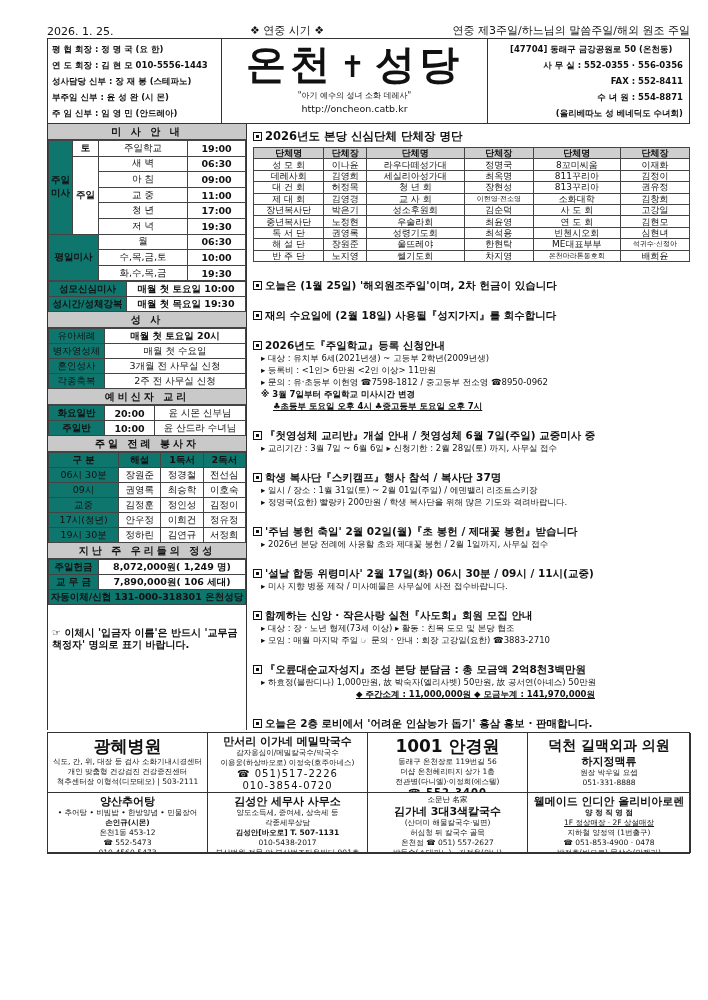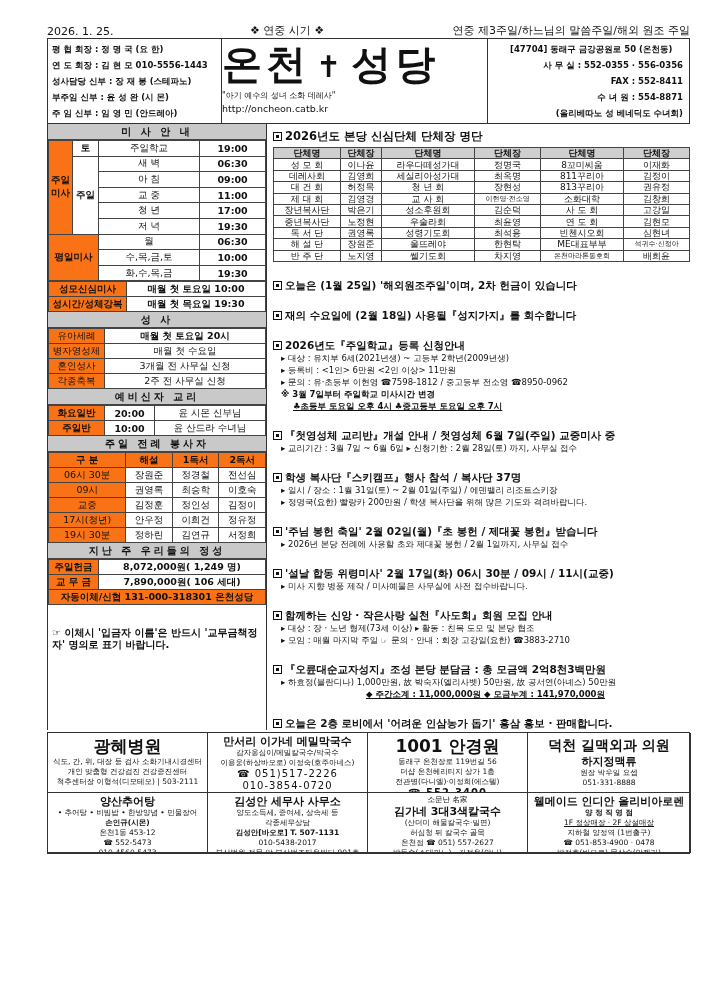--- a/index.html
+++ b/index.html
@@ -4,34 +4,34 @@
 <style>
   * { box-sizing: border-box; margin: 0; padding: 0; }
   body { width: 708px; height: 1000px; background: #fff; font-family: "DejaVu Sans", sans-serif; color: #111; overflow: hidden; position: relative; }
   .page { position: absolute; left: 47px; top: 22px; width: 643px; }
   .topline { display: flex; justify-content: space-between; align-items: flex-end; font-size: 11px; height: 16px; }
   .topline .date { width: 170px; }
   .topline .season { width: 140px; text-align: center; }
   .topline .sunday { flex: 1; text-align: right; }
   .header { display: flex; border: 1px solid #333; height: 86px; }
   .hdr-left { width: 174px; border-right: 1px solid #333; padding: 2px 4px; font-size: 8.5px; font-weight: bold; line-height: 16px; }
-  .hdr-center { width: 266px; border-right: 1px solid #333; text-align: left; }
+  .hdr-center { width: 266px; border-right: 1px solid #333; text-align: center; }
   .hdr-center .title { font-size: 40px; font-weight: bold; letter-spacing: 4px; margin-top: 2px; line-height: 46px; }
   .hdr-center .cross { display: inline-block; font-size: 30px; vertical-align: middle; margin: 0 6px; }
   .hdr-center .motto { font-size: 8px; line-height: 12px; }
   .hdr-center .url { font-size: 9.5px; line-height: 14px; }
   .hdr-right { flex: 1; padding: 2px 6px; font-size: 8.5px; font-weight: bold; line-height: 16px; text-align: right; }
   .hdr-right .addr { text-align: left; margin-left: 16px; }
   .body { display: flex; }
-  .left { width: 220px; border-left: 1px solid #333; border-right: 1px solid #333; }
+  .left { width: 200px; border-left: 1px solid #333; border-right: 1px solid #333; }
   .right { flex: 1; padding: 3px 0 0 6px; }
   table { border-collapse: collapse; width: 100%; }
   td, th { border: 1px solid #444; text-align: center; font-size: 9.5px; height: 15px; }
   .sect { background: #c9c9c9; font-weight: bold; font-size: 10px; height: 16px; letter-spacing: 3px; text-align: center; border-bottom: 1px solid #444; line-height: 16px; }
-  .gray { background: #f97316; }
+  .gray { background: #0f766e; }
   .bold { font-weight: bold; }
   .mass td { height: 15.6px; }
   .org-title { font-size: 11.5px; font-weight: bold; margin: 2px 0 3px; }
   .org td, .org th { font-size: 9px; height: 11.4px; line-height: 10px; }
   .org th { background: #cfcfcf; font-weight: bold; }
   .notice { font-size: 10.5px; font-weight: bold; margin-top: 16px; line-height: 14px; }
   .sub { font-size: 8.5px; padding-left: 8px; line-height: 12px; }
   .u { text-decoration: underline; }
   .ico-sq { display: inline-block; width: 9px; height: 9px; border: 1px solid #111; margin-right: 3px; position: relative; vertical-align: -1px; }
   .ico-sq::after { content: ""; position: absolute; left: 2px; top: 2px; width: 3px; height: 3px; background: #111; }

